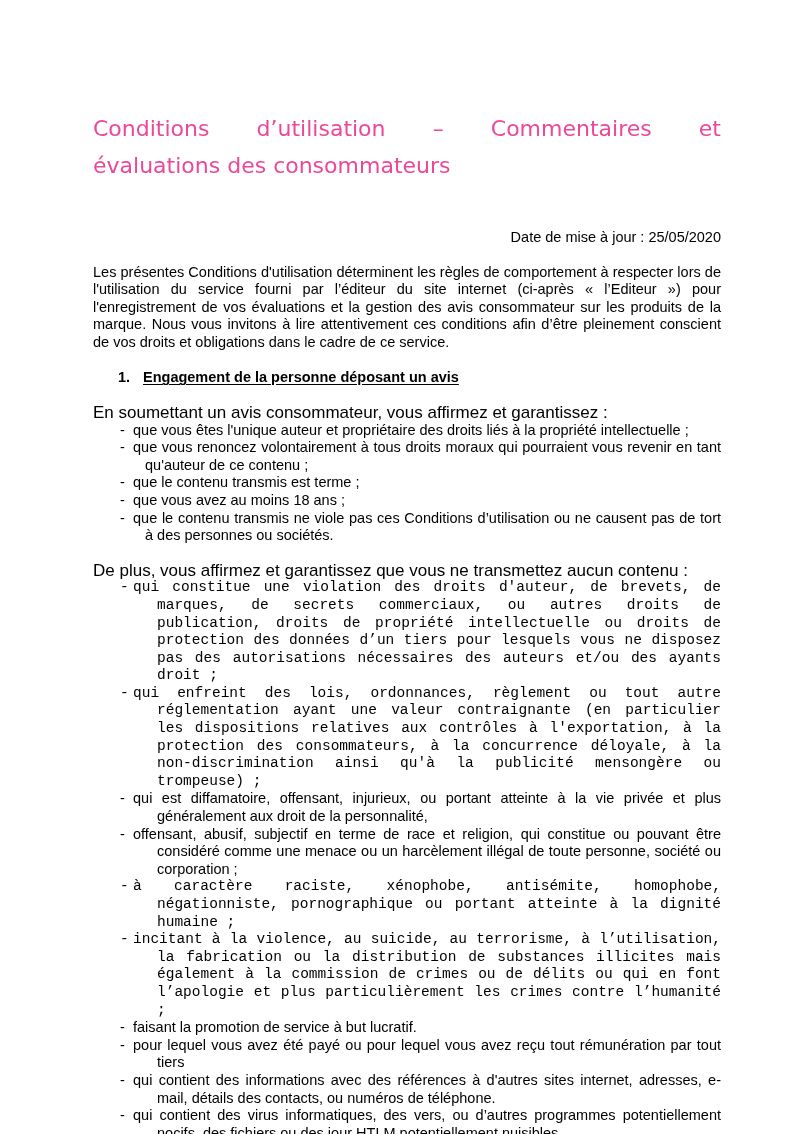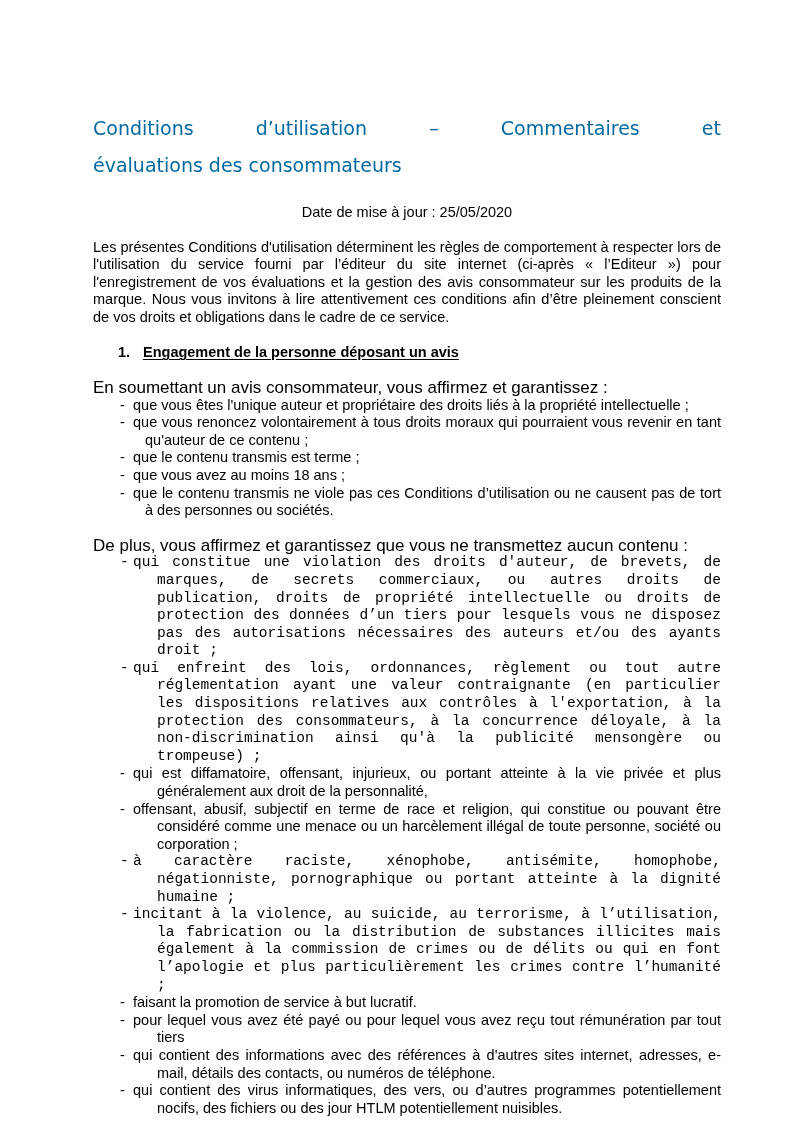--- a/index.html
+++ b/index.html
@@ -30,46 +30,46 @@
   .content {
     position: absolute;
     left: 93px;
     top: 110px;
     width: 628px;
   }
 
   
   .doc-title {
     font-family: "DejaVu Sans", sans-serif;
-    font-size: 19px;
+    font-size: 22px;
     line-height: 37px;
     font-weight: 400;
     text-align: justify;
     text-align-last: left;
     letter-spacing: 0px;
     margin: 0 0 0 0;
-    color: #0369a1;
+    color: #ec4899;
     width: 628px;
   }
   .doc-title .t-line-1 {
     display: block;
     text-align: justify;
     text-align-last: justify;
   }
   .doc-title .t-line-2 {
     display: block;
     text-align: left;
   }
 
   
   .date-line {
     font-size: 14.5px;
     line-height: 17.5px;
-    margin-top: 20px;
-    text-align: center;
+    margin-top: 45px;
+    text-align: right;
   }
 
   p.para {
     font-size: 14.5px;
     line-height: 17.6px;
     text-align: justify;
     text-align-last: left;
     margin: 17px 0 0 0;
     word-spacing: 0px;
   }

